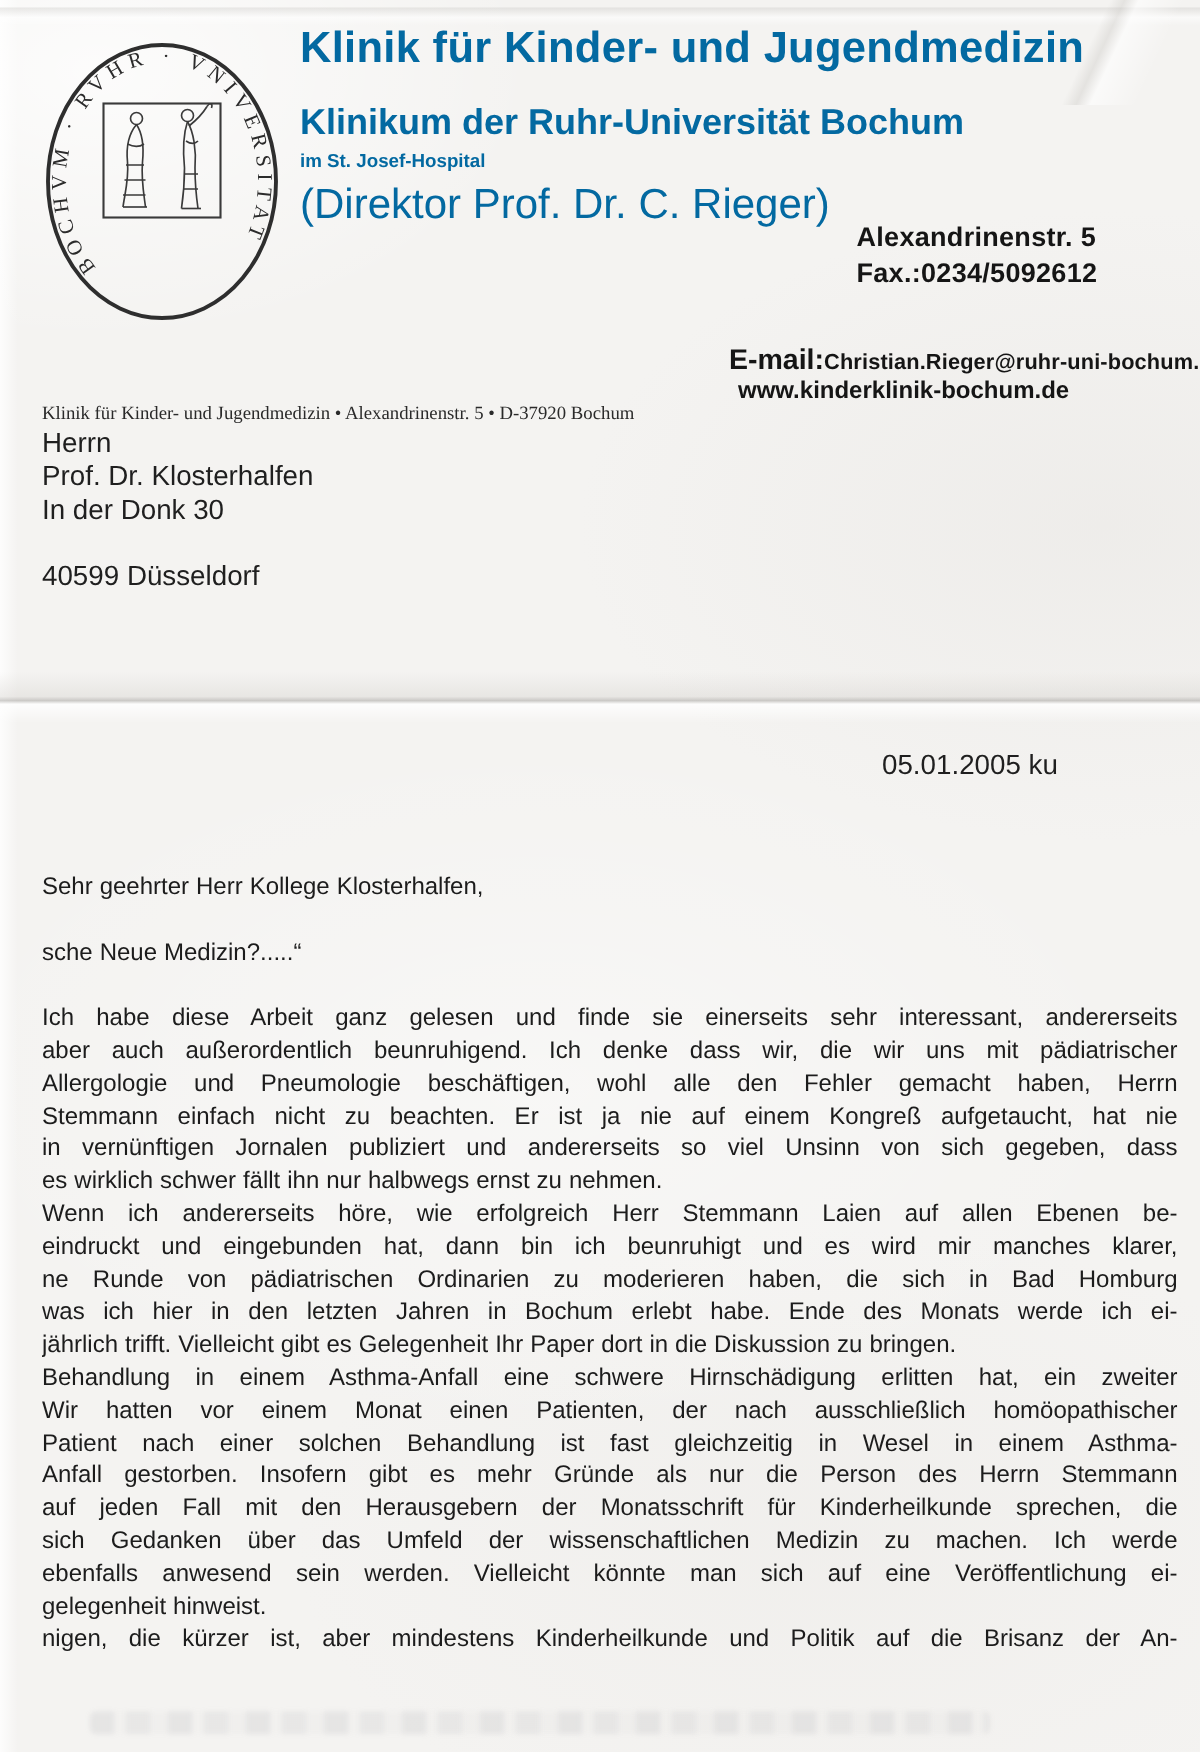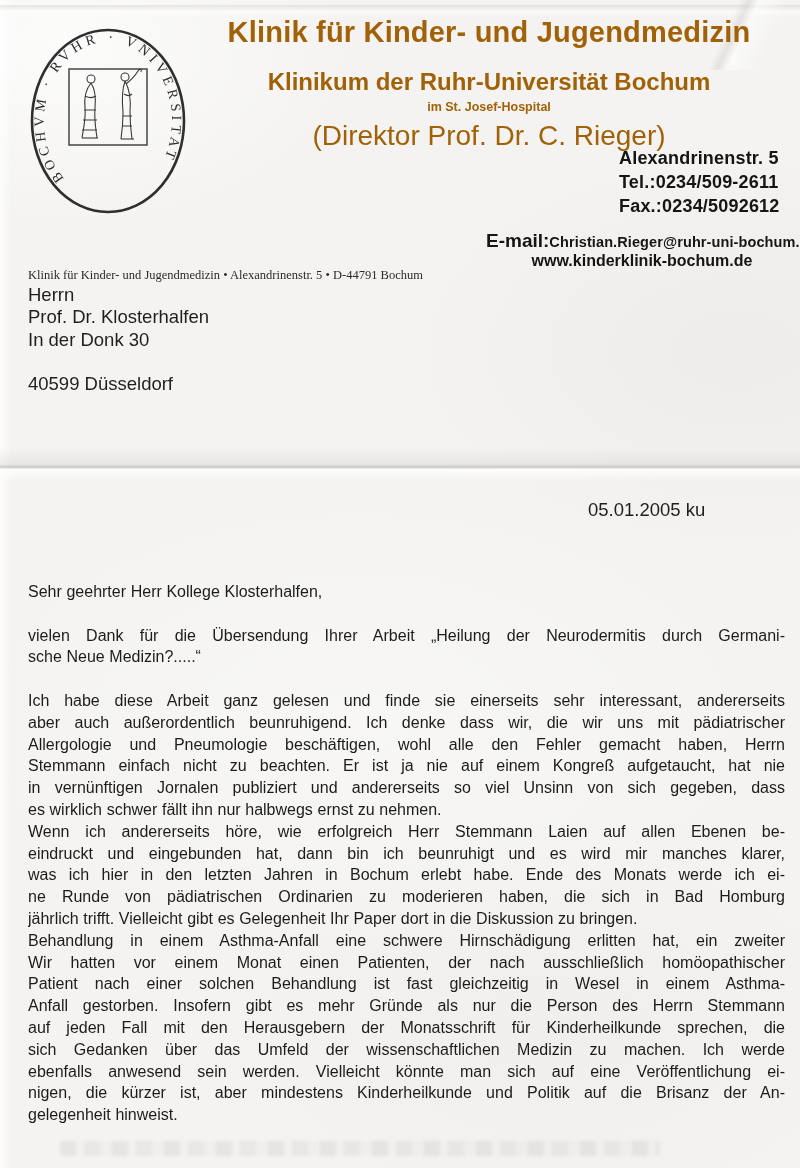--- a/index.html
+++ b/index.html
@@ -43,33 +43,33 @@
       rgba(128,130,140,0.12) 0 16px, rgba(128,130,140,0.02) 16px 24px,
       rgba(128,130,140,0.10) 24px 40px, rgba(128,130,140,0.03) 40px 52px);
     filter:blur(1.6px); border-radius:4px;
   }
 
   
   .seal { position:absolute; left:28px; top:26px; width:160px; height:190px; }
   .seal text { font-family:"Liberation Serif", serif; fill:#2b2b2b; }
 
   
-  .header { position:absolute; left:200px; top:16px; width:578px; text-align:center; color:#a16207; }
+  .header { position:absolute; left:200px; top:16px; width:578px; text-align:left; color:#0369a1; }
   .header .t1 { font-size:29px; font-weight:bold; line-height:33px; letter-spacing:0.2px; }
   .header .t2 { font-size:24px; font-weight:bold; line-height:29px; margin-top:18px; }
   .header .t3 { font-size:12.5px; font-weight:bold; line-height:17px; margin-top:3px; }
   .header .t4 { font-size:28px; font-weight:normal; line-height:29px; margin-top:5px; }
 
   
   .contact { position:absolute; left:571px; top:146px; color:#151515; }
-  .contact .c-line { font-size:18px; font-weight:bold; line-height:24px; letter-spacing:0.2px;margin-left:48px; }
+  .contact .c-line { font-size:18px; font-weight:bold; line-height:24px; letter-spacing:0.2px; }
   .email-line { position:absolute; left:486px; top:230px; white-space:nowrap; color:#151515; }
   .email-line .lbl { font-size:19px; font-weight:bold; }
   .email-line .val { font-size:14.5px; font-weight:bold; letter-spacing:0.1px; }
-  .www { position:absolute; left:492px; top:252px; width:300px; text-align:center;
+  .www { position:absolute; left:492px; top:252px; width:300px; text-align:left;
          font-size:16px; font-weight:bold; color:#151515; }
 
   
   .return-line { position:absolute; left:28px; top:268px; font-family:"Liberation Serif", serif;
                  font-size:12.5px; color:#2a2a2a; }
   .recipient { position:absolute; left:28px; top:284px; }
   .recipient .addr-line { font-size:18.5px; line-height:22.3px; }
 
   .date-line { position:absolute; left:588px; top:499px; font-size:18.5px; }
 
@@ -122,60 +122,58 @@
 
   <div class="header">
     <div class="t1">Klinik für Kinder- und Jugendmedizin</div>
     <div class="t2">Klinikum der Ruhr-Universität Bochum</div>
     <div class="t3">im St. Josef-Hospital</div>
     <div class="t4">(Direktor Prof. Dr. C. Rieger)</div>
   </div>
 
   <div class="contact">
     <div class="c-line">Alexandrinenstr. 5</div>
-    <div class="c-line">Tel.:0234/509-2611</div>
     <div class="c-line">Fax.:0234/5092612</div>
   </div>
   <div class="email-line">
     <span class="lbl">E-mail:</span><span class="val">Christian.Rieger@ruhr-uni-bochum.de</span>
   </div>
   <div class="www">www.kinderklinik-bochum.de</div>
 
-  <div class="return-line">Klinik für Kinder- und Jugendmedizin • Alexandrinenstr. 5 • D-44791 Bochum</div>
+  <div class="return-line">Klinik für Kinder- und Jugendmedizin • Alexandrinenstr. 5 • D-37920 Bochum</div>
   <div class="recipient">
       <div class="addr-line">Herrn</div>
       <div class="addr-line">Prof. Dr. Klosterhalfen</div>
       <div class="addr-line">In der Donk 30</div>
       <div class="addr-line">&nbsp;</div>
       <div class="addr-line">40599 Düsseldorf</div>
     </div>
 
   <div class="date-line">05.01.2005 ku</div>
 
   <div class="letter-body">
       <div class="bline end">Sehr geehrter Herr Kollege Klosterhalfen,</div>
       <div class="bline end">&nbsp;</div>
-      <div class="bline">vielen Dank für die Übersendung Ihrer Arbeit „Heilung der Neurodermitis durch Germani-</div>
       <div class="bline end">sche Neue Medizin?.....“</div>
       <div class="bline end">&nbsp;</div>
       <div class="bline">Ich habe diese Arbeit ganz gelesen und finde sie einerseits sehr interessant, andererseits</div>
       <div class="bline">aber auch außerordentlich beunruhigend. Ich denke dass wir, die wir uns mit pädiatrischer</div>
       <div class="bline">Allergologie und Pneumologie beschäftigen, wohl alle den Fehler gemacht haben, Herrn</div>
       <div class="bline">Stemmann einfach nicht zu beachten. Er ist ja nie auf einem Kongreß aufgetaucht, hat nie</div>
       <div class="bline">in vernünftigen Jornalen publiziert und andererseits so viel Unsinn von sich gegeben, dass</div>
       <div class="bline end">es wirklich schwer fällt ihn nur halbwegs ernst zu nehmen.</div>
       <div class="bline">Wenn ich andererseits höre, wie erfolgreich Herr Stemmann Laien auf allen Ebenen be-</div>
       <div class="bline">eindruckt und eingebunden hat, dann bin ich beunruhigt und es wird mir manches klarer,</div>
+      <div class="bline">ne Runde von pädiatrischen Ordinarien zu moderieren haben, die sich in Bad Homburg</div>
       <div class="bline">was ich hier in den letzten Jahren in Bochum erlebt habe. Ende des Monats werde ich ei-</div>
-      <div class="bline">ne Runde von pädiatrischen Ordinarien zu moderieren haben, die sich in Bad Homburg</div>
       <div class="bline end">jährlich trifft. Vielleicht gibt es Gelegenheit Ihr Paper dort in die Diskussion zu bringen.</div>
       <div class="bline">Behandlung in einem Asthma-Anfall eine schwere Hirnschädigung erlitten hat, ein zweiter</div>
       <div class="bline">Wir hatten vor einem Monat einen Patienten, der nach ausschließlich homöopathischer</div>
       <div class="bline">Patient nach einer solchen Behandlung ist fast gleichzeitig in Wesel in einem Asthma-</div>
       <div class="bline">Anfall gestorben. Insofern gibt es mehr Gründe als nur die Person des Herrn Stemmann</div>
       <div class="bline">auf jeden Fall mit den Herausgebern der Monatsschrift für Kinderheilkunde sprechen, die</div>
       <div class="bline">sich Gedanken über das Umfeld der wissenschaftlichen Medizin zu machen. Ich werde</div>
       <div class="bline">ebenfalls anwesend sein werden. Vielleicht könnte man sich auf eine Veröffentlichung ei-</div>
+      <div class="bline end">gelegenheit hinweist.</div>
       <div class="bline">nigen, die kürzer ist, aber mindestens Kinderheilkunde und Politik auf die Brisanz der An-</div>
-      <div class="bline end">gelegenheit hinweist.</div>
     </div>
 
 </div>
 
 </body></html>

